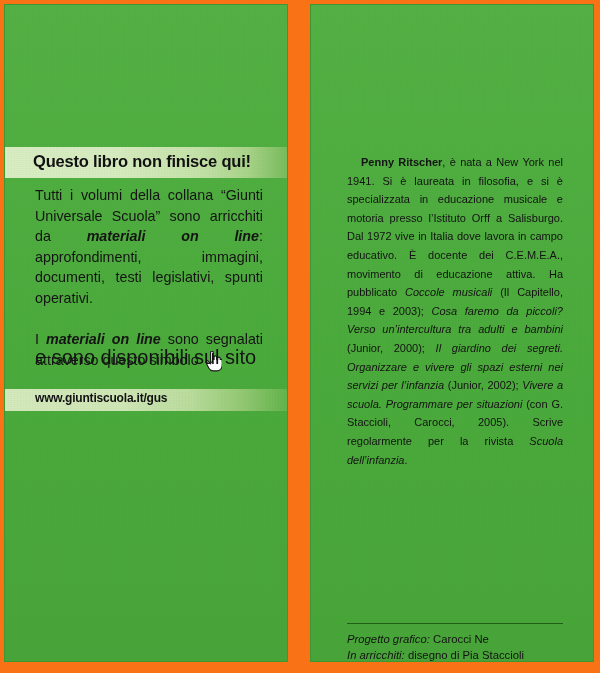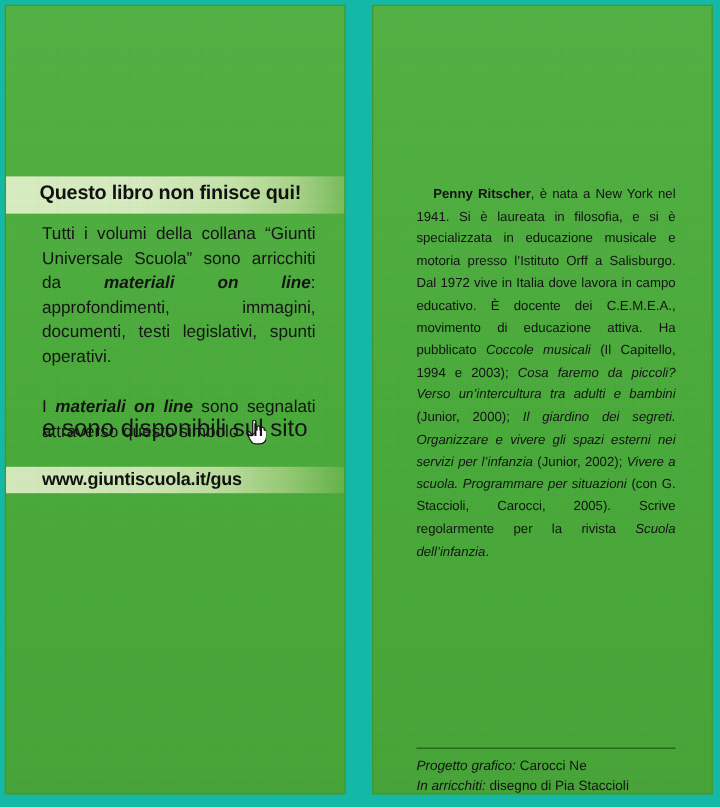--- a/index.html
+++ b/index.html
@@ -4,21 +4,21 @@
 <style>
   html, body {
     margin: 0;
     padding: 0;
     background: #ffffff;
   }
   #page {
     position: relative;
     width: 600px;
     height: 673px;
-    background: #14b8a6;
+    background: #f97316;
     overflow: hidden;
     font-family: "Liberation Sans", sans-serif;
   }
 
   
   .panel {
     position: absolute;
     top: 4px;
     height: 658px;
     background: #4cae3c;
@@ -104,21 +104,21 @@
     top: 384px;
     width: 100%;
     height: 22px;
     background: linear-gradient(90deg,
         #d4e9bc 0%, #cfe6b5 42%, #b9dc9c 66%, #93c972 84%, #63b44c 100%);
   }
   .url-text {
     position: absolute;
     left: 30px;
     top: 386px;
-    font-size: 15px;
+    font-size: 12px;
     font-weight: bold;
     color: #111111;
     letter-spacing: -0.2px;
     white-space: nowrap;
   }
 
   
   .bio {
     position: absolute;
     left: 36px;

